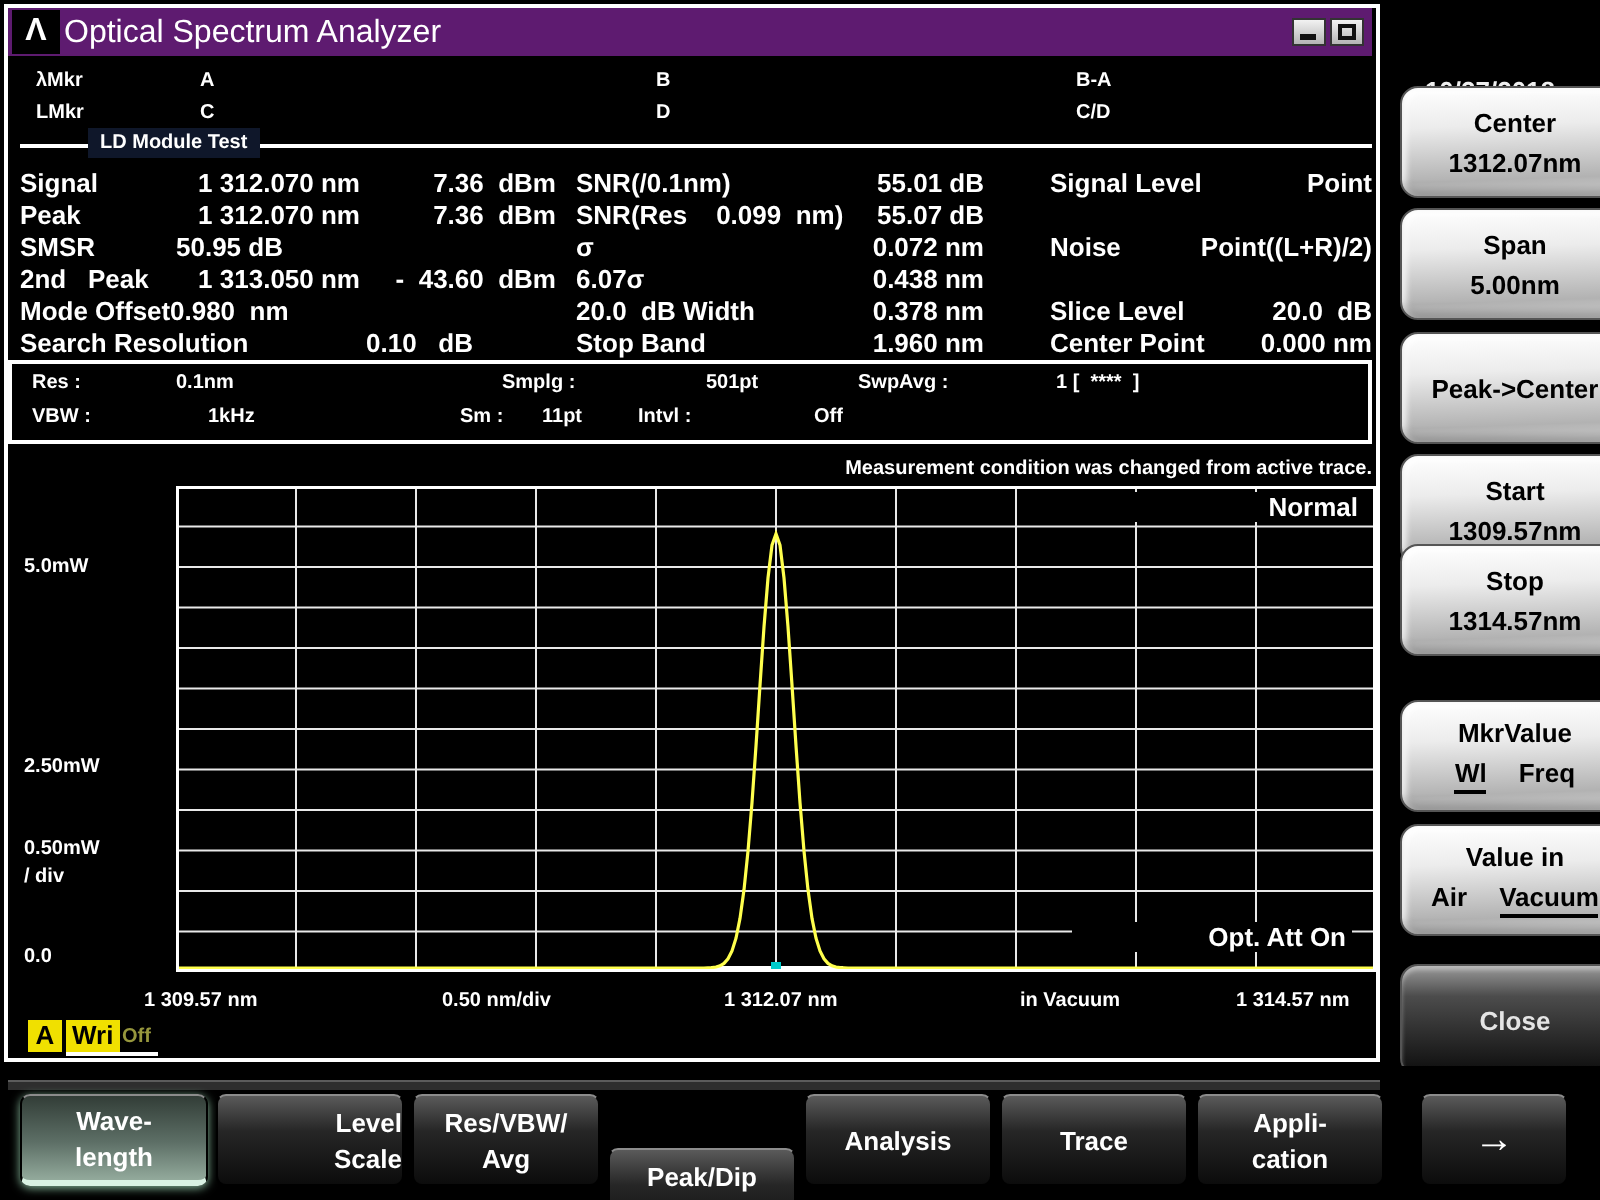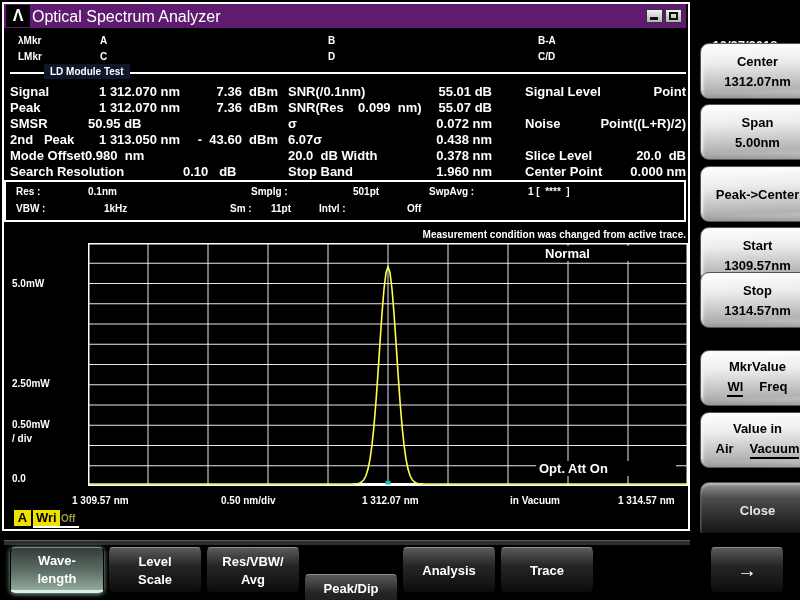--- a/index.html
+++ b/index.html
@@ -26,21 +26,21 @@
   .c-v2   { left:178px; width:100px; text-align:right; }
   .c-midl { left:288px; }
   .c-midv { left:400px; width:92px;  text-align:right; }
   .c-rl   { left:525px;text-align:right; }
   .c-rv   { left:586px; width:100px; text-align:right; }
   
   #settings-box { position:absolute; left:4px; top:180px; width:682px; height:42px; border:2px solid #fff; }
   
   #plot-wrap { position:absolute; left:88px; top:243px; width:600px; height:243px; }
   .plot-overlay { position:absolute; font-weight:bold; font-size:13px; background:#000;
-    text-align:left; padding:0 3px; white-space:pre; }
+    text-align:right; padding:0 3px; white-space:pre; }
   
   .badge { position:absolute; top:510px; height:16px; background:#f0e000; color:#000;
     font-weight:bold; font-size:13px; line-height:16px; text-align:center; white-space:pre; }
   
   .sbtn { position:absolute; left:700px; width:115px; cursor:pointer;
     background:linear-gradient(178deg,#ffffff 0%,#ececec 35%,#b2b2b2 82%,#d6d6d6 100%);
     border:1px solid #555; border-radius:9px; color:#000; font-weight:bold; font-size:13px;
     display:flex; flex-direction:column; align-items:center; justify-content:center; gap:5px;
     box-shadow:inset -2px -3px 5px rgba(0,0,0,.28), inset 2px 2px 3px rgba(255,255,255,.95); }
   .sbtn-dark { background:linear-gradient(#9a9a9a 0%,#4c4c4c 28%,#111 95%);
@@ -246,34 +246,38 @@
       <div class="sline">Close</div>
     </div>
   </div>
 
 <div id="toolbar">
   <div id="toolbar-strip"></div>
 <div class="tab sel" style="left: 10px;">
       <div class="tline">Wave-</div>
       <div class="tline">length</div>
     </div>
-    <div class="tab" style="left: 108px;">
+    <div class="tab" style="left: 108px; align-items: flex-end;">
       <div class="tline">Level</div>
       <div class="tline">Scale</div>
     </div>
     <div class="tab" style="left: 206px;">
       <div class="tline">Res/VBW/</div>
       <div class="tline">Avg</div>
     </div>
     <div class="tab" style="left: 304px; margin-top: 27px;">
       <div class="tline">Peak/Dip</div>
       <div class="tline">Search</div>
     </div>
     <div class="tab" style="left: 402px;">
       <div class="tline">Analysis</div>
     </div>
     <div class="tab" style="left: 500px;">
       <div class="tline">Trace</div>
     </div>
+    <div class="tab" style="left: 598px;">
+      <div class="tline">Appli-</div>
+      <div class="tline">cation</div>
+    </div>
     <div class="tab tab-arrow" style="left: 710px; width: 74px;">
       <div class="tline">→</div>
     </div>
   </div>
 
 </body></html>

